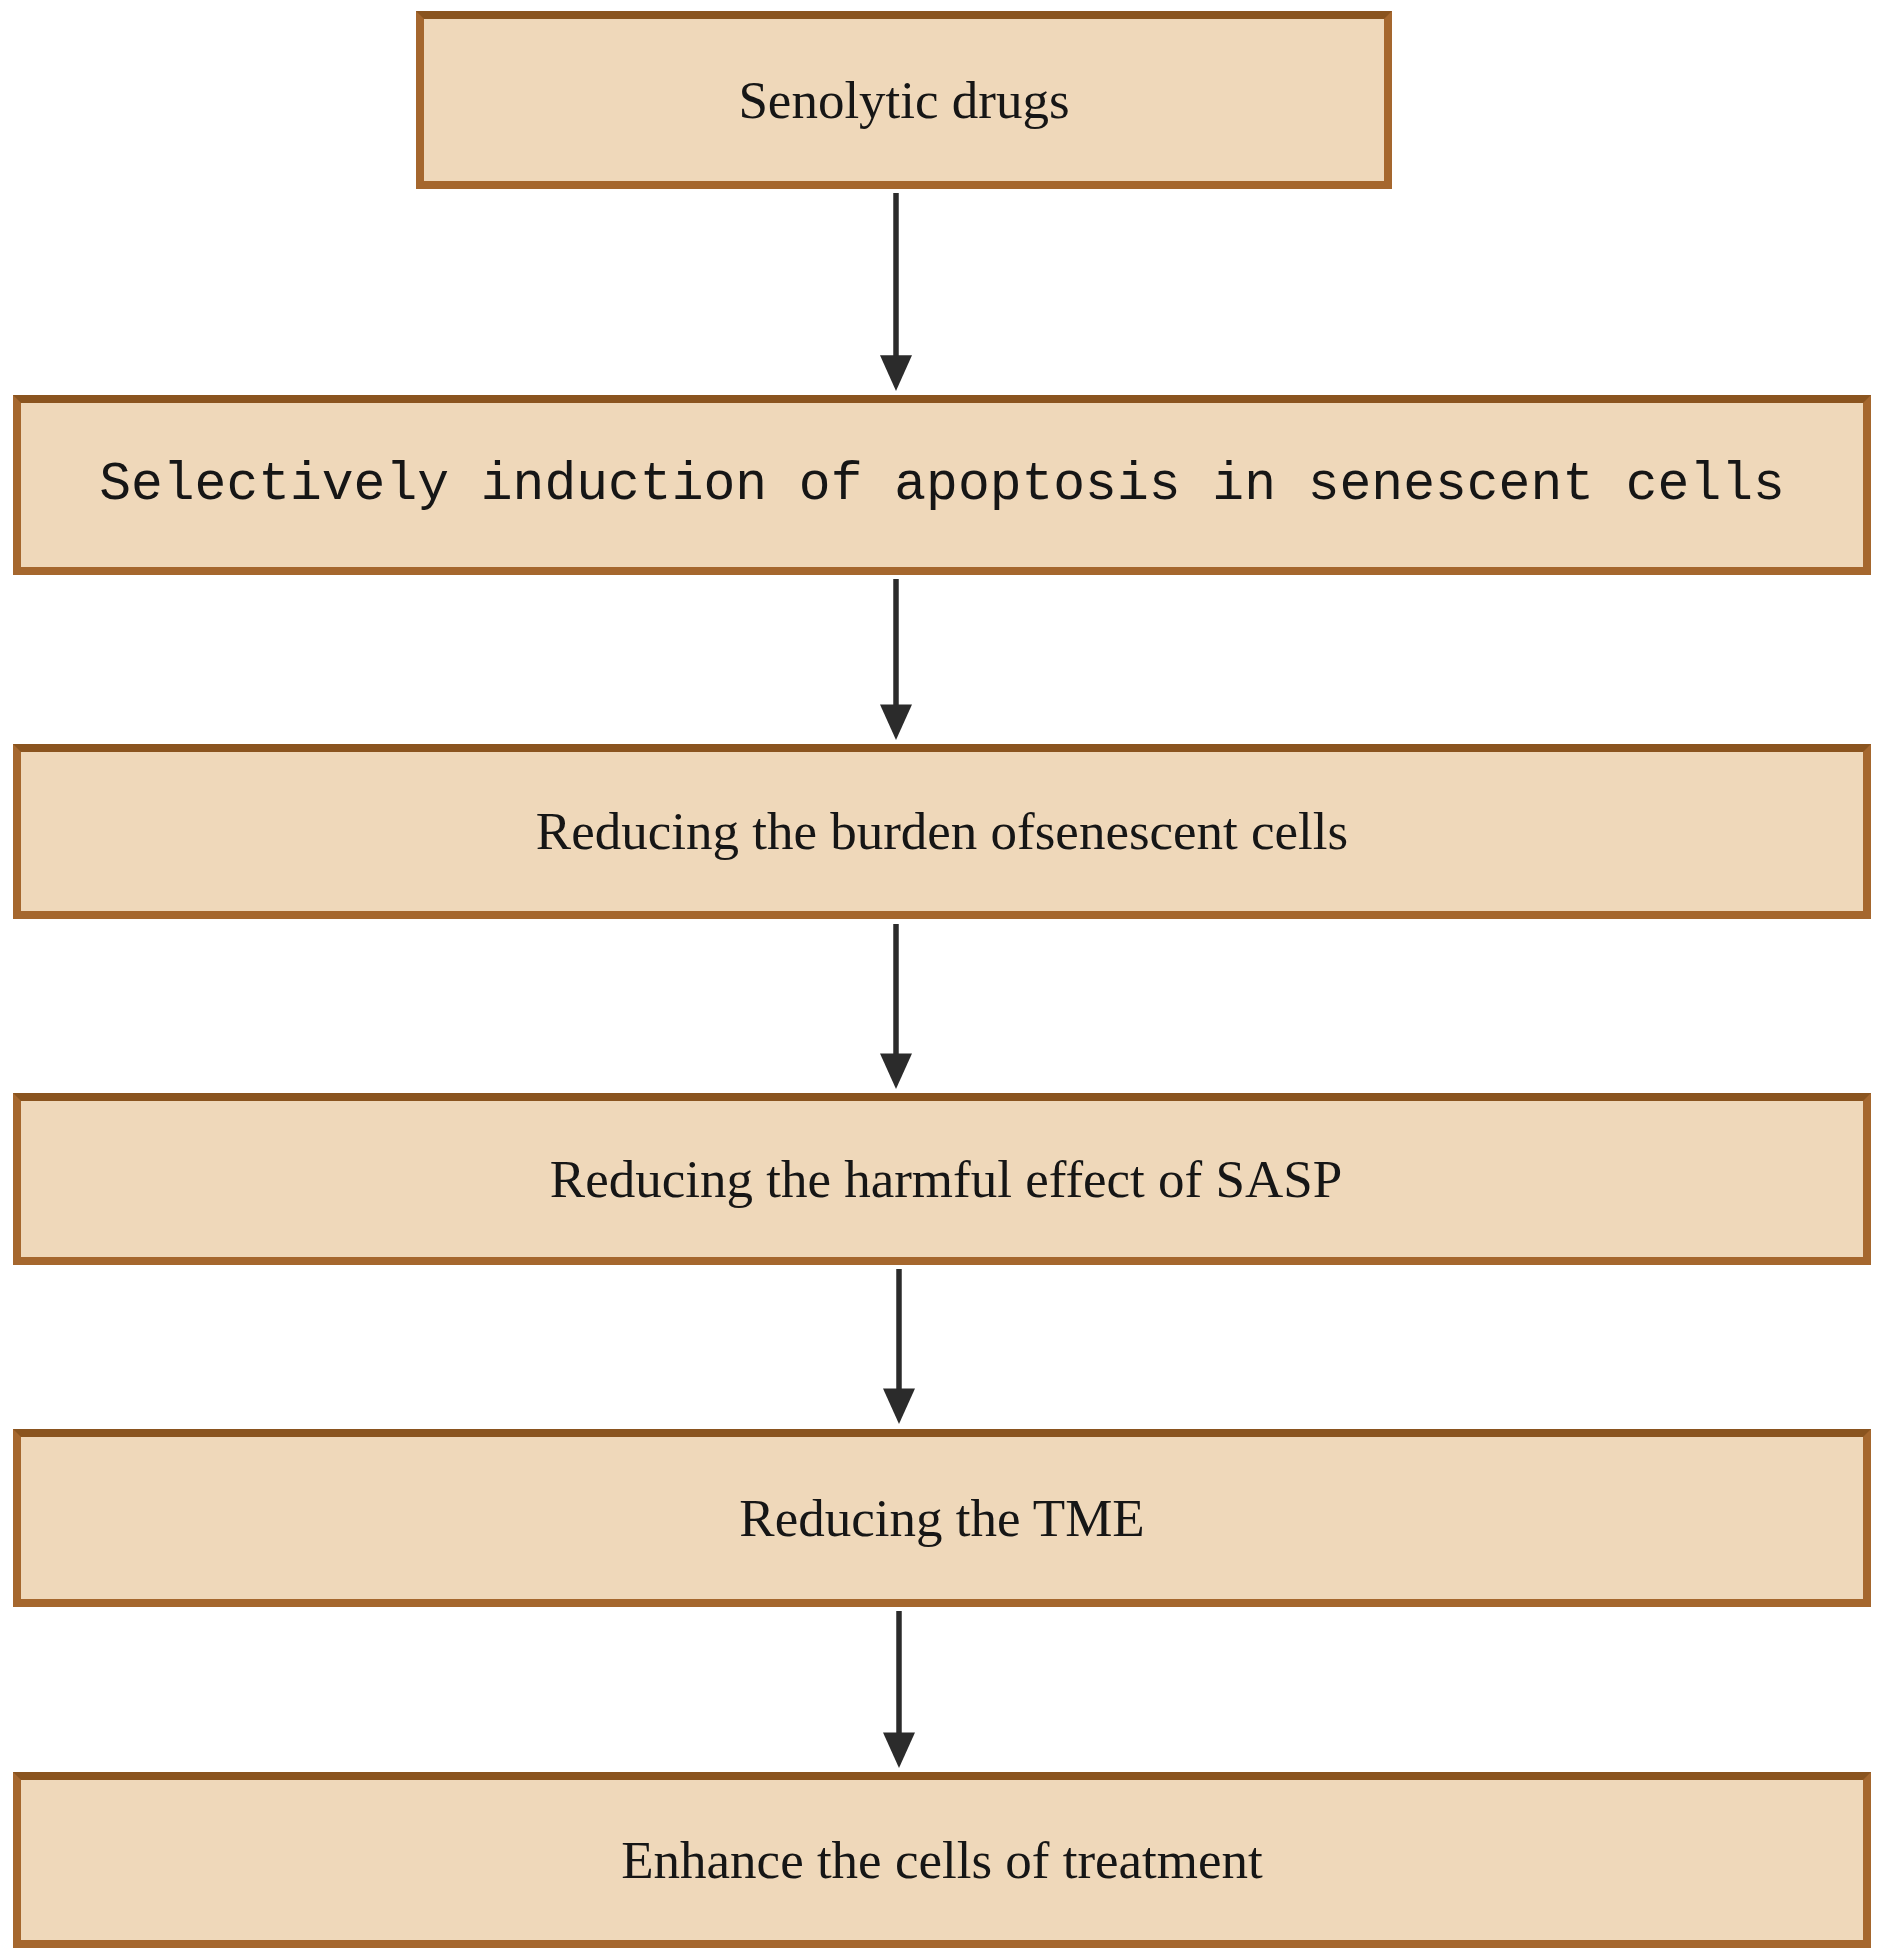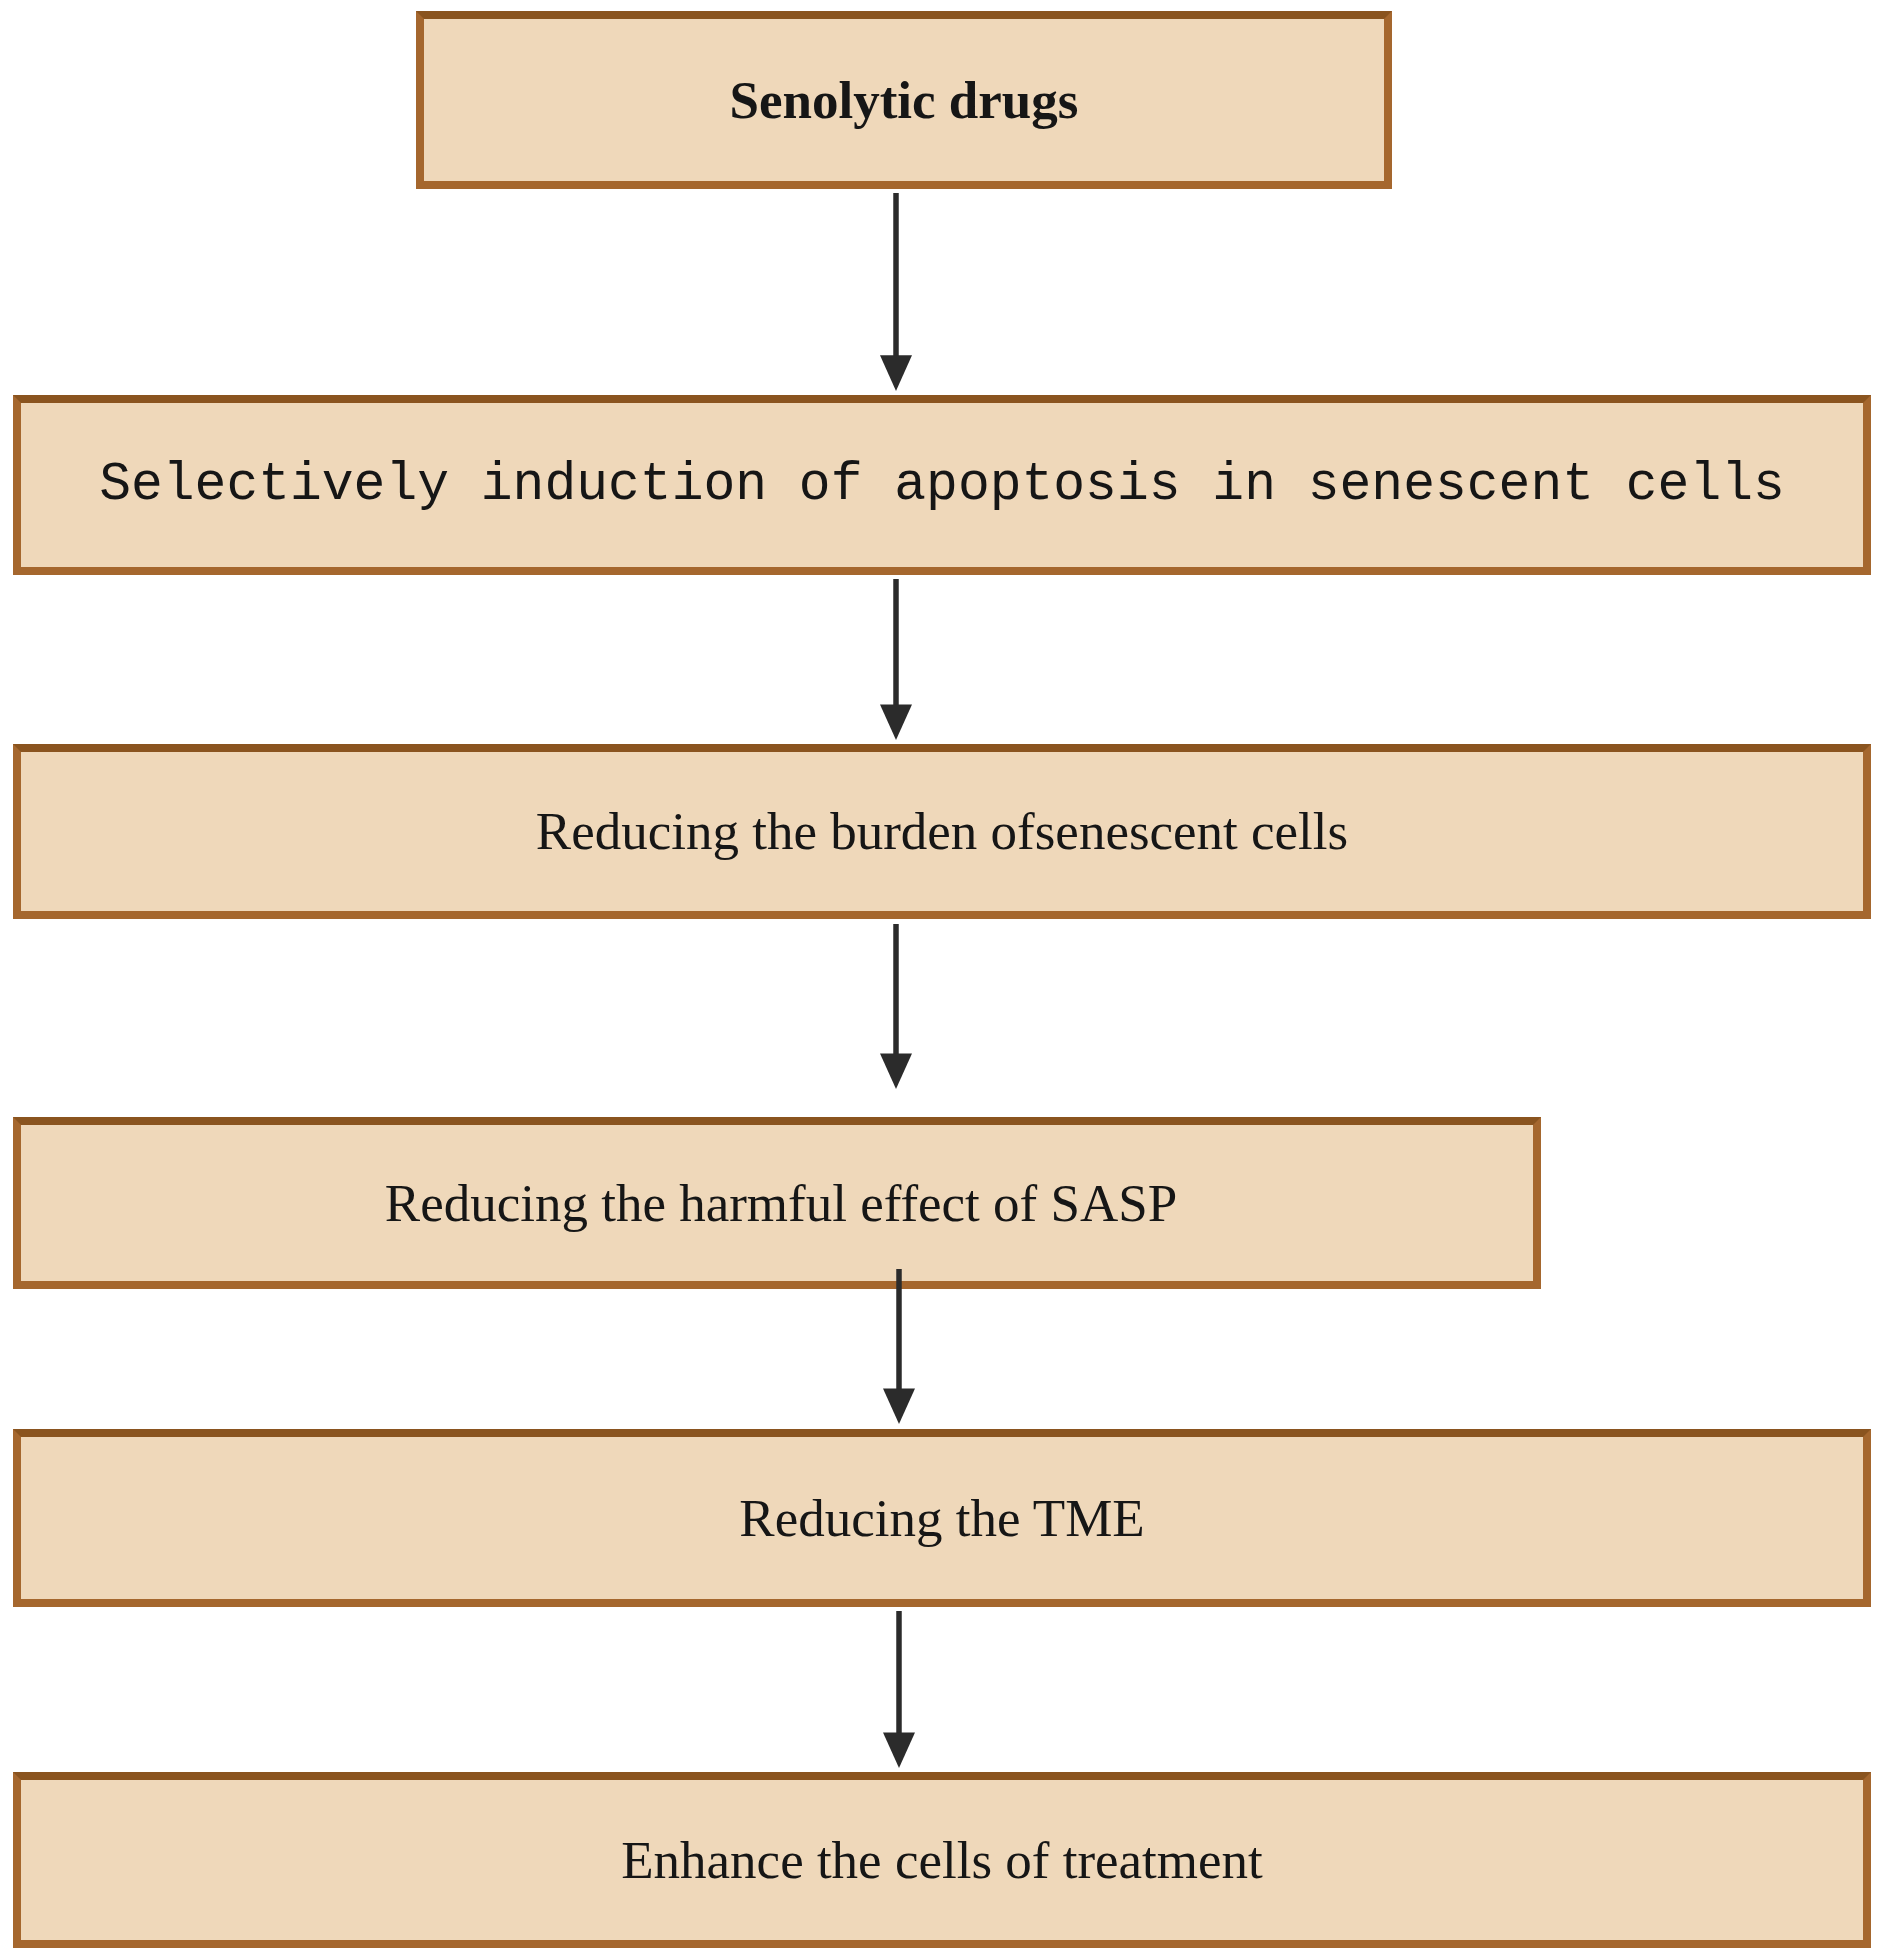--- a/index.html
+++ b/index.html
@@ -22,24 +22,24 @@
     border: 8px solid var(--box-border, #a5672e);
     border-top-color: #8a541f;
     display: flex;
     align-items: center;
     justify-content: center;
     text-align: center;
     font-size: 53px;
     color: var(--text, #161616);
     line-height: 1.15;
   }
-  .node-0 { left: 416px; top: 11px;   width: 976px;  height: 178px; font-weight: bold; }
+  .node-0 { left: 416px; top: 11px;   width: 976px;  height: 178px; }
   .node-1 { left: 13px;  top: 395px;  width: 1858px; height: 180px; font-family: Liberation Mono, monospace; }
   .node-2 { left: 13px;  top: 744px;  width: 1858px; height: 175px; align-items: center; }
-  .node-3 { left: 13px;  top: 1117px; width: 1528px; height: 172px; padding-left: 8px; }
+  .node-3 { left: 13px;  top: 1093px; width: 1858px; height: 172px; padding-left: 8px; }
   .node-4 { left: 13px;  top: 1429px; width: 1858px; height: 178px; }
   .node-5 { left: 13px;  top: 1772px; width: 1858px; height: 176px; }
 
   .flow-arrow {
     position: absolute;
     width: 44px;
     margin-left: -22px; 
   }
   .arrow-0 { left: 896px; top: 193px;  height: 198px; }
   .arrow-1 { left: 896px; top: 579px;  height: 161px; }

